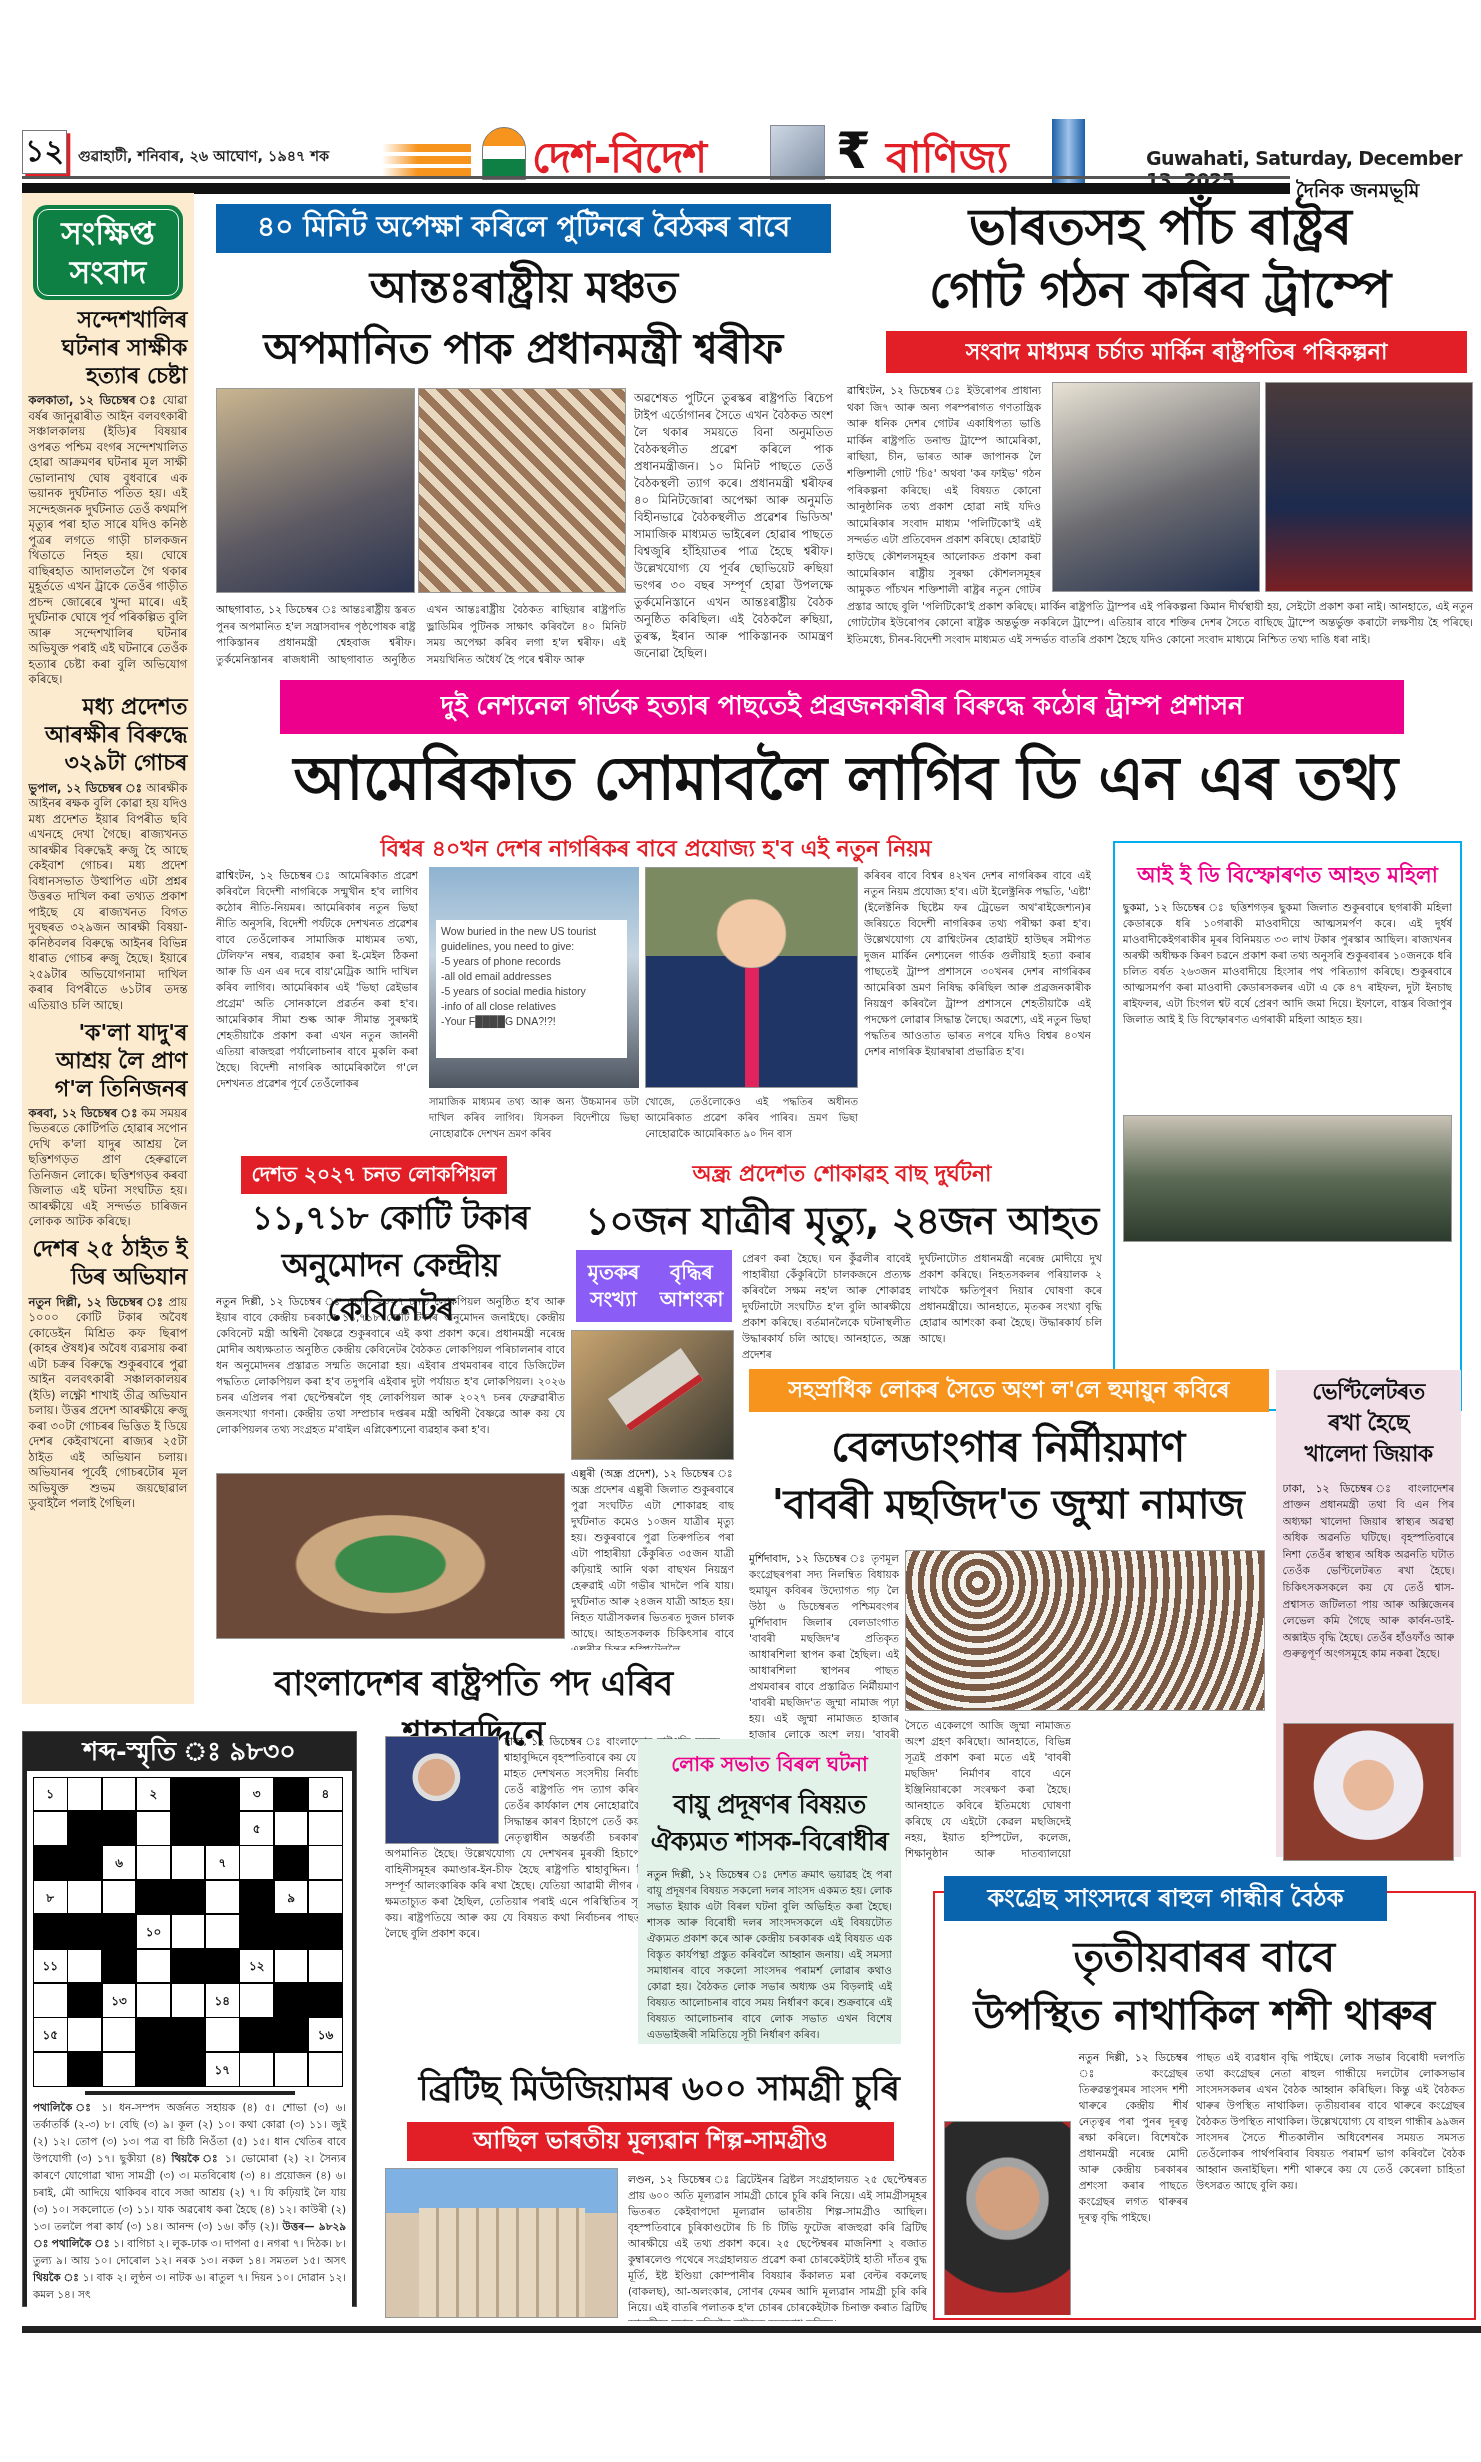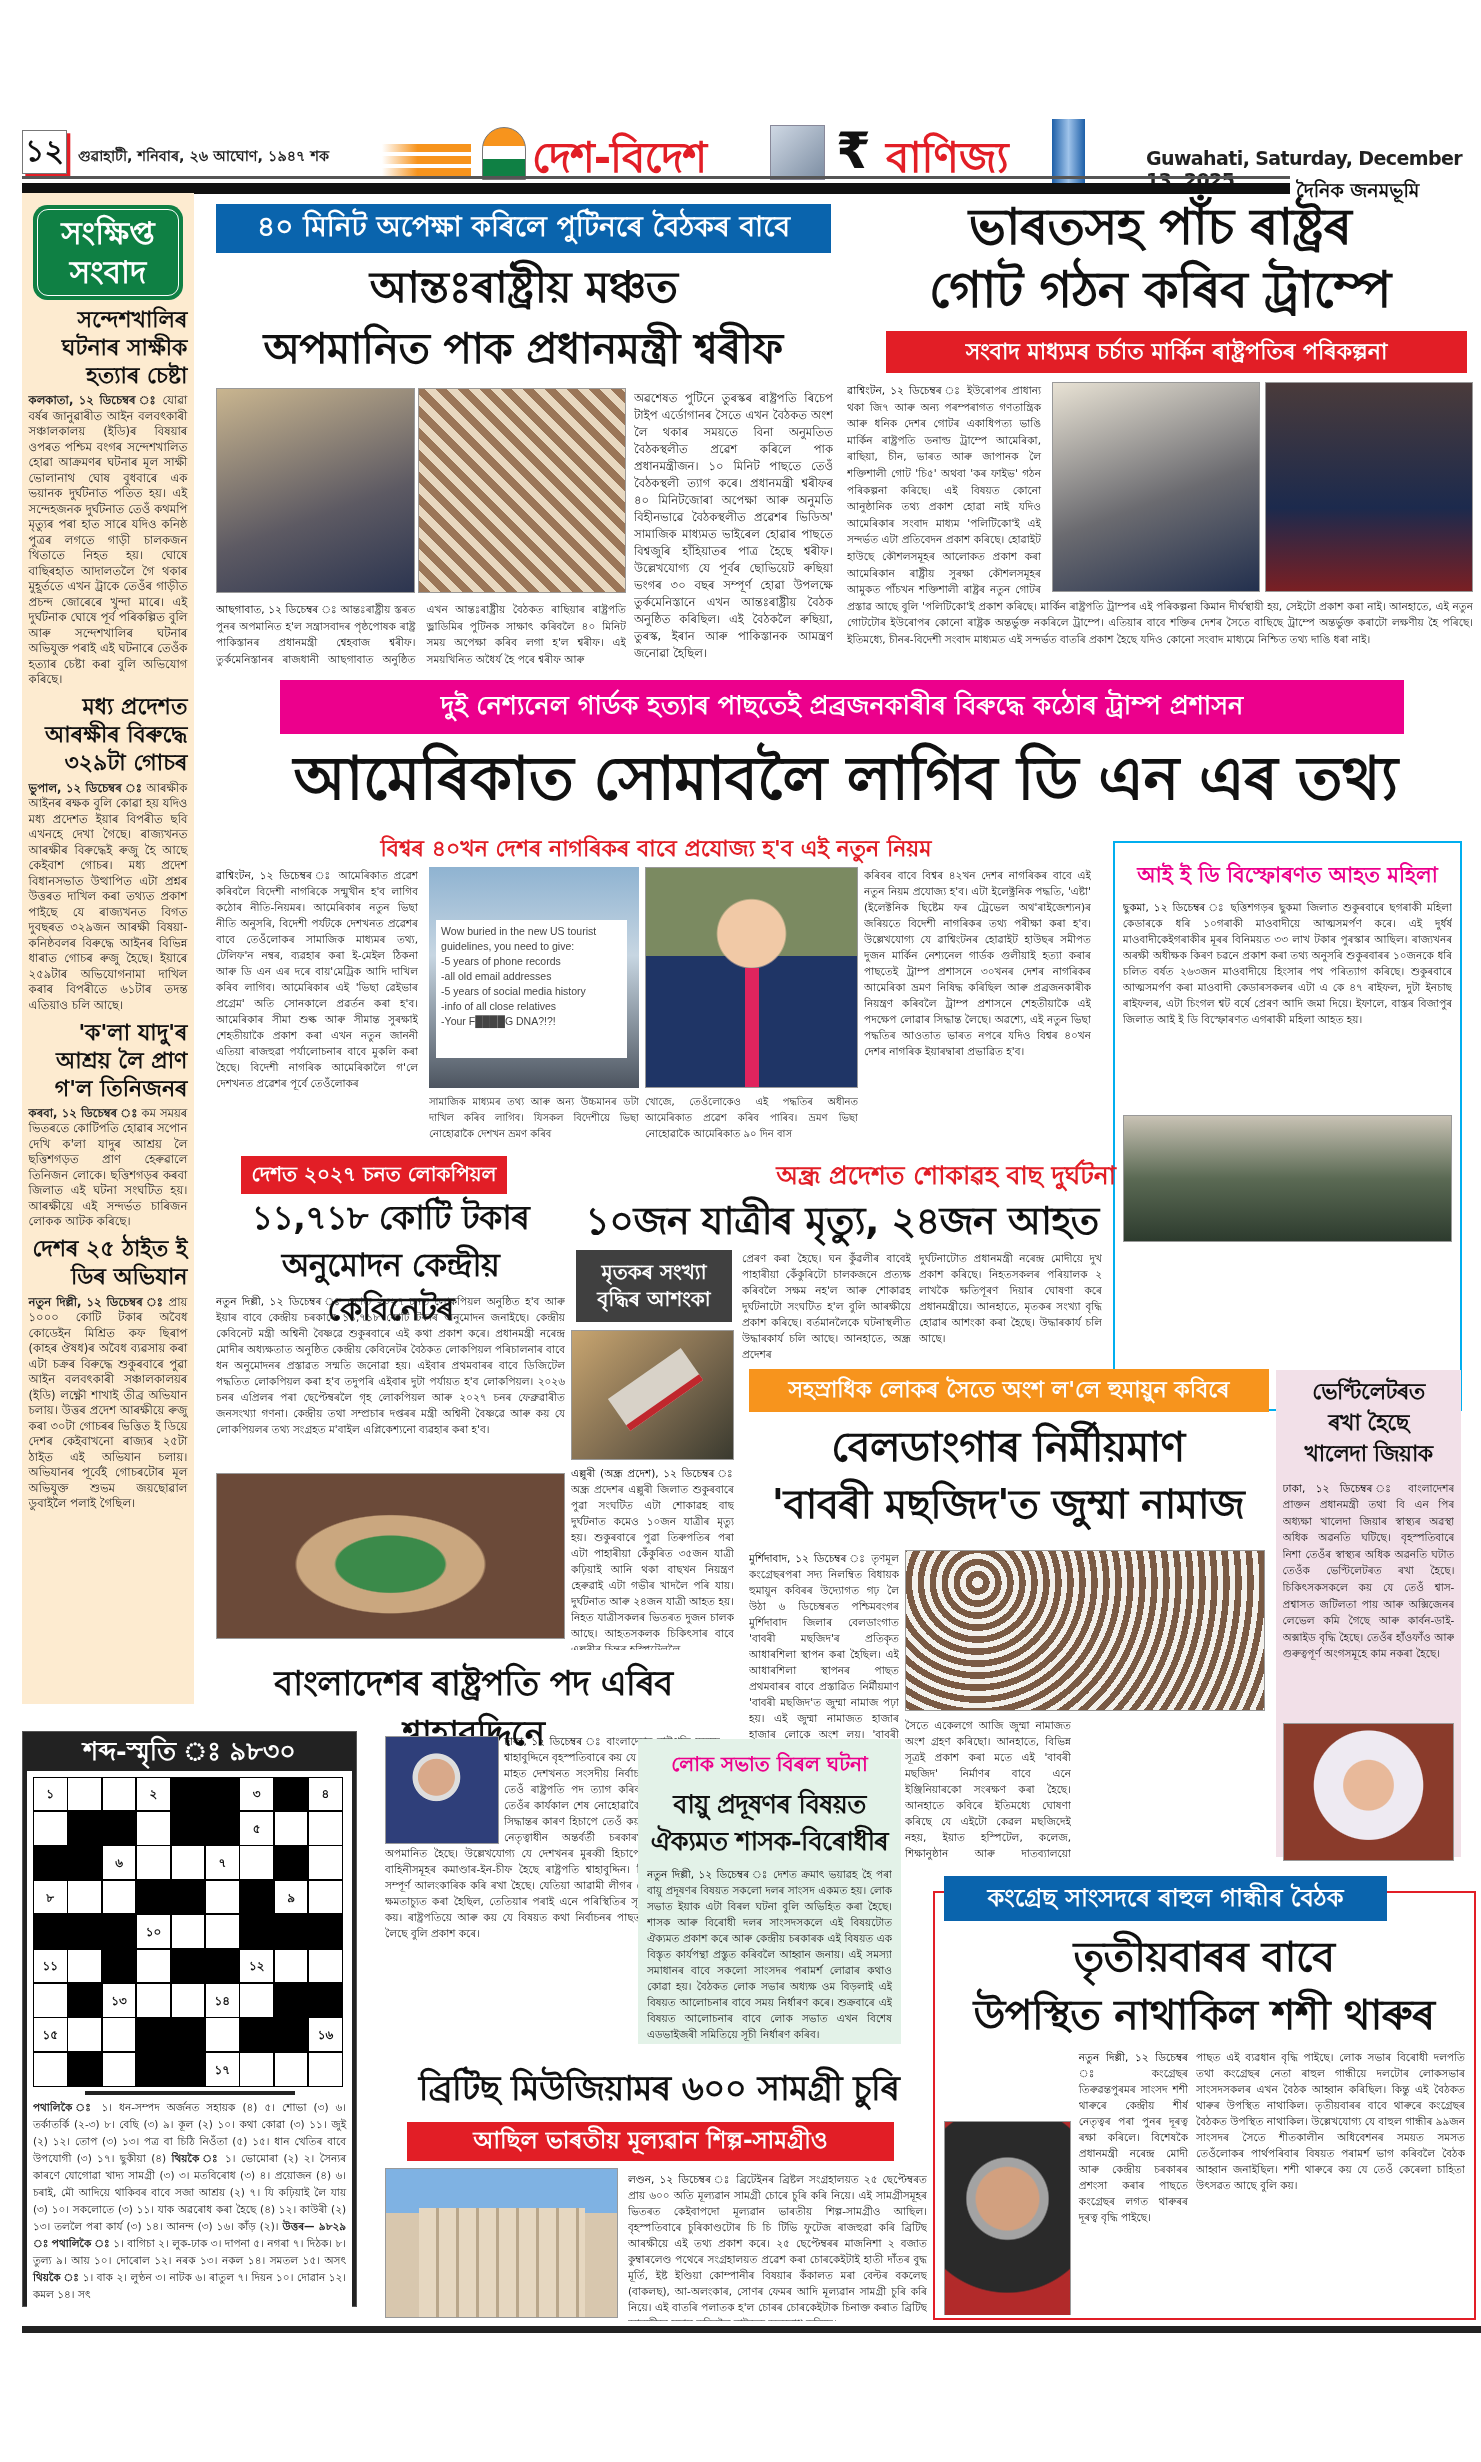--- a/index.html
+++ b/index.html
@@ -140,23 +140,23 @@
 </div>
 
 <div class="abs banner" style="left:241px;top:1156px;width:266px;height:38px;background:#e21e26;font-size:20px">দেশত ২০২৭ চনত লোকপিয়ল</div>
 <div class="abs hl" style="left:216px;top:1196px;width:349px;font-size:33px;line-height:44px">১১,৭১৮ কোটি টকাৰ</div>
 <div class="abs hl" style="left:216px;top:1243px;width:349px;font-size:32px;line-height:44px">অনুমোদন কেন্দ্ৰীয় কেবিনেটৰ</div>
 <div class="abs bodytext" style="left:216px;top:1293px;width:349px;height:174px;overflow:hidden;font-size:10.5px;line-height:16px">
   <b>নতুন দিল্লী, ১২ ডিচেম্বৰ ঃ</b> <span>দেশত ২০২৭ চনত লোকপিয়ল অনুষ্ঠিত হ'ব আৰু ইয়াৰ বাবে কেন্দ্ৰীয় চৰকাৰে ১১,৭১৮ কোটি টকাৰ অনুমোদন জনাইছে। কেন্দ্ৰীয় কেবিনেট মন্ত্ৰী অশ্বিনী বৈষ্ণৱে শুকুৰবাৰে এই কথা প্ৰকাশ কৰে। প্ৰধানমন্ত্ৰী নৰেন্দ্ৰ মোদীৰ অধ্যক্ষতাত অনুষ্ঠিত কেন্দ্ৰীয় কেবিনেটৰ বৈঠকত লোকপিয়ল পৰিচালনাৰ বাবে ধন অনুমোদনৰ প্ৰস্তাৱত সন্মতি জনোৱা হয়। এইবাৰ প্ৰথমবাৰৰ বাবে ডিজিটেল পদ্ধতিত লোকপিয়ল কৰা হ'ব তদুপৰি এইবাৰ দুটা পৰ্যায়ত হ'ব লোকপিয়ল। ২০২৬ চনৰ এপ্ৰিলৰ পৰা ছেপ্টেম্বৰলৈ গৃহ লোকপিয়ল আৰু ২০২৭ চনৰ ফেব্ৰুৱাৰীত জনসংখ্যা গণনা। কেন্দ্ৰীয় তথা সম্প্ৰচাৰ দপ্তৰৰ মন্ত্ৰী অশ্বিনী বৈষ্ণৱে আৰু কয় যে লোকপিয়লৰ তথ্য সংগ্ৰহত ম'বাইল এপ্লিকেশ্যনো ব্যৱহাৰ কৰা হ'ব।</span>
 </div>
 <div class="abs photo" style="left:216px;top:1473px;width:349px;height:166px;background:radial-gradient(ellipse at 50% 55%,#3b8a4a 0 22%,#caa77f 23% 38%,#6b4a39 39%)"></div>
 
-<div class="abs" style="left:568px;top:1156px;width:548px;text-align:right;font-size:25px;font-weight:bold;color:#e21e26">অন্ধ্ৰ প্ৰদেশত শোকাৱহ বাছ দুৰ্ঘটনা</div>
+<div class="abs" style="left:568px;top:1156px;width:548px;text-align:center;font-size:22px;font-weight:bold;color:#e21e26">অন্ধ্ৰ প্ৰদেশত শোকাৱহ বাছ দুৰ্ঘটনা</div>
 <div class="abs hl" style="left:568px;top:1196px;width:548px;font-size:38px;line-height:50px">১০জন যাত্ৰীৰ মৃত্যু, ২৪জন আহত</div>
-<div class="abs banner" style="left:576px;top:1250px;width:156px;height:72px;background:#404040;font-size:20px;line-height:26.6px;flex-direction:column">
+<div class="abs banner" style="left:576px;top:1250px;width:156px;height:72px;background:#8b5cf6;font-size:20px;line-height:26.6px;flex-direction:row">
   <span>মৃতকৰ সংখ্যা</span>
   <span>বৃদ্ধিৰ আশংকা</span>
 </div>
 <div class="abs photo" style="left:571px;top:1330px;width:163px;height:130px;background:linear-gradient(135deg,#c8a570,#7c6a4f 55%,#3a3a2f)">
   <div style="position:absolute;left:39px;top:39px;width:89px;height:39px;background:#d8d2c8;border-bottom:7.8px solid #c0272d;transform:rotate(-35deg)"></div>
 </div>
 <div class="abs bodytext" style="left:571px;top:1465px;width:163px;height:185px;overflow:hidden;font-size:10.5px;line-height:16px">
   <b>এল্লুৰী (অন্ধ্ৰ প্ৰদেশ), ১২ ডিচেম্বৰ ঃ</b> <span>অন্ধ্ৰ প্ৰদেশৰ এল্লুৰী জিলাত শুকুৰবাৰে পুৱা সংঘটিত এটা শোকাৱহ বাছ দুৰ্ঘটনাত কমেও ১০জন যাত্ৰীৰ মৃত্যু হয়। শুকুৰবাৰে পুৱা তিৰুপতিৰ পৰা এটা পাহাৰীয়া কেঁকুৰিত ৩৫জন যাত্ৰী কঢ়িয়াই আনি থকা বাছখন নিয়ন্ত্ৰণ হেৰুৱাই এটা গভীৰ খাদলৈ পৰি যায়। দুৰ্ঘটনাত আৰু ২৪জন যাত্ৰী আহত হয়। নিহত যাত্ৰীসকলৰ ভিতৰত দুজন চালক আছে। আহতসকলক চিকিৎসাৰ বাবে এল্লুৰীৰ চিন্তুৰ হস্পিটেললৈ</span>
 </div>
 <div class="abs bodytext" style="left:742px;top:1250px;width:169px;height:127px;overflow:hidden;font-size:10.5px;line-height:16px">প্ৰেৰণ কৰা হৈছে। ঘন কুঁৱলীৰ বাবেই পাহাৰীয়া কেঁকুৰিটো চালকজনে প্ৰত্যক্ষ কৰিবলৈ সক্ষম নহ'ল আৰু শোকাৱহ দুৰ্ঘটনাটো সংঘটিত হ'ল বুলি আৰক্ষীয়ে প্ৰকাশ কৰিছে। বৰ্তমানলৈকে ঘটনাস্থলীত উদ্ধাৰকাৰ্য চলি আছে। আনহাতে, অন্ধ্ৰ প্ৰদেশৰ</div>

